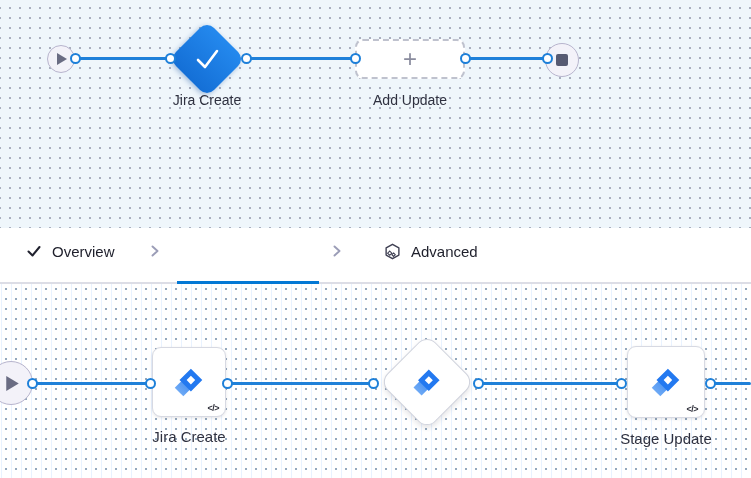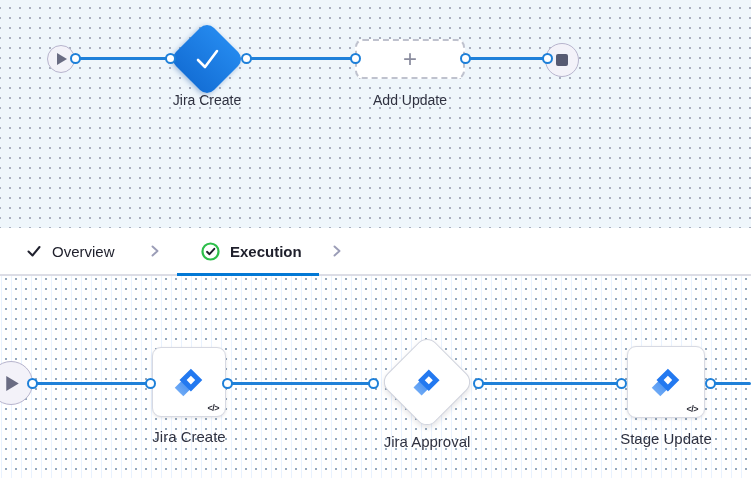--- a/index.html
+++ b/index.html
@@ -46,21 +46,21 @@
     position:absolute;left:355px;top:39px;width:110px;height:40px;
     background:#fff;border:2px dashed #BFC2CE;border-radius:8px;z-index:2;
     display:flex;align-items:center;justify-content:center;
     color:#8A8C9E;font-size:24px;font-weight:300;line-height:1;
   }
   .node-label{position:absolute;transform:translateX(-50%);white-space:nowrap;
               font-size:14px;color:#2F3140;z-index:2}
   .step-label{font-size:15px}
 
   
-  .tab-bar{position:absolute;left:0;top:228px;width:751px;height:48px;background:#fff;z-index:3}
+  .tab-bar{position:absolute;left:0;top:228px;width:751px;height:56px;background:#fff;z-index:3}
   .tab-divider{position:absolute;left:0;bottom:0;width:100%;height:2px;background:#DCDDE6}
   .tab-underline{position:absolute;left:177px;bottom:0;width:142px;height:3px;background:#0278D5;z-index:2}
   .tab{position:absolute;top:0;height:46px;display:flex;align-items:center;gap:10px;cursor:pointer}
   .tab-label{font-size:15px;color:#1E1F2B}
   .tab-label.active{font-weight:700}
   .sep{position:absolute;top:15px}
 
   
   .step-card{
     position:absolute;background:#fff;border:1px solid #D7D9E2;border-radius:9px;z-index:2;
@@ -130,36 +130,37 @@
     </span>
     <span class="tab-label">Overview</span>
   </div>
 
   <span class="sep" style="left:149px">
     <svg width="12" height="16" viewBox="0 0 12 16">
       <path d="M3.5 3.5 L8.5 8 L3.5 12.5" fill="none" stroke="#9B9DB7" stroke-width="1.9" stroke-linecap="round" stroke-linejoin="round"></path>
     </svg>
   </span>
 
-  <div class="tab" style="left:201px">
-    <span style="display:flex">
-      <svg width="19" height="19" viewBox="0 0 19 19">
-        <circle cx="9.5" cy="9.5" r="8" fill="#fff" stroke="#2DBE4A" stroke-width="2.2"></circle>
-        <path d="M6 9.8 L8.5 12.2 L13.3 6.8" fill="none" stroke="#20212E" stroke-width="1.9" stroke-linecap="round" stroke-linejoin="round"></path>
-      </svg>
-    </span>
-    <span class="tab-label active">Execution</span>
-  </div>
 
   <span class="sep" style="left:331px">
     <svg width="12" height="16" viewBox="0 0 12 16">
       <path d="M3.5 3.5 L8.5 8 L3.5 12.5" fill="none" stroke="#9B9DB7" stroke-width="1.9" stroke-linecap="round" stroke-linejoin="round"></path>
     </svg>
   </span>
 
+  <div class="tab" style="left:384px">
+    <span style="display:flex">
+      <svg width="17" height="17" viewBox="0 0 16 16">
+        <polygon points="8,1.2 14,4.6 14,11.4 8,14.8 2,11.4 2,4.6" fill="none" stroke="#3E3F52" stroke-width="1.3" stroke-linejoin="round"></polygon>
+        <path d="M5.4 7.6 L7.4 9.6 L5.4 11.6 L3.4 9.6 Z" fill="none" stroke="#3E3F52" stroke-width="1"></path>
+        <path d="M9 9.4 L10.6 11 L9 12.6 L7.4 11 Z" fill="none" stroke="#3E3F52" stroke-width="1"></path>
+      </svg>
+    </span>
+    <span class="tab-label">Advanced</span>
+  </div>
 
   <div class="tab-divider"></div>
   <div class="tab-underline"></div>
 </div>
 
 <div class="canvas-bottom">
 
   <div class="line" style="left:32px;top:106px;width:118px"></div>
   <div class="line" style="left:227px;top:106px;width:146px"></div>
   <div class="line" style="left:478px;top:106px;width:143px"></div>
@@ -197,21 +198,20 @@
             <linearGradient id="jg2" x1="0" y1="1" x2="1" y2="0">
           <stop offset="0" stop-color="#7FB4F7"></stop>
               <stop offset="1" stop-color="#3C8AF0"></stop>
         </linearGradient>
           </defs>
         <path d="M14 17 L23 26 L14 35 L5 26 Z" fill="url(#jg2)"></path>
         <path fill-rule="evenodd" fill="#2379F0" d="M22 6 L34 18 L22 30 L10 18 Z M22 13.5 L26.5 18 L22 22.5 L17.5 18 Z"></path>
       </svg>
     </span>
   </div>
-  <div class="node-label step-label" style="left:427px;top:157px">Jira Approval</div>
 
   <div class="step-card" style="left:627px;top:70px;width:78px;height:72px">
     <span style="display:flex">
       <svg width="38" height="38" viewBox="0 0 40 40">
         <defs>
             <linearGradient id="jg3" x1="0" y1="1" x2="1" y2="0">
           <stop offset="0" stop-color="#7FB4F7"></stop>
               <stop offset="1" stop-color="#3C8AF0"></stop>
         </linearGradient>
           </defs>

